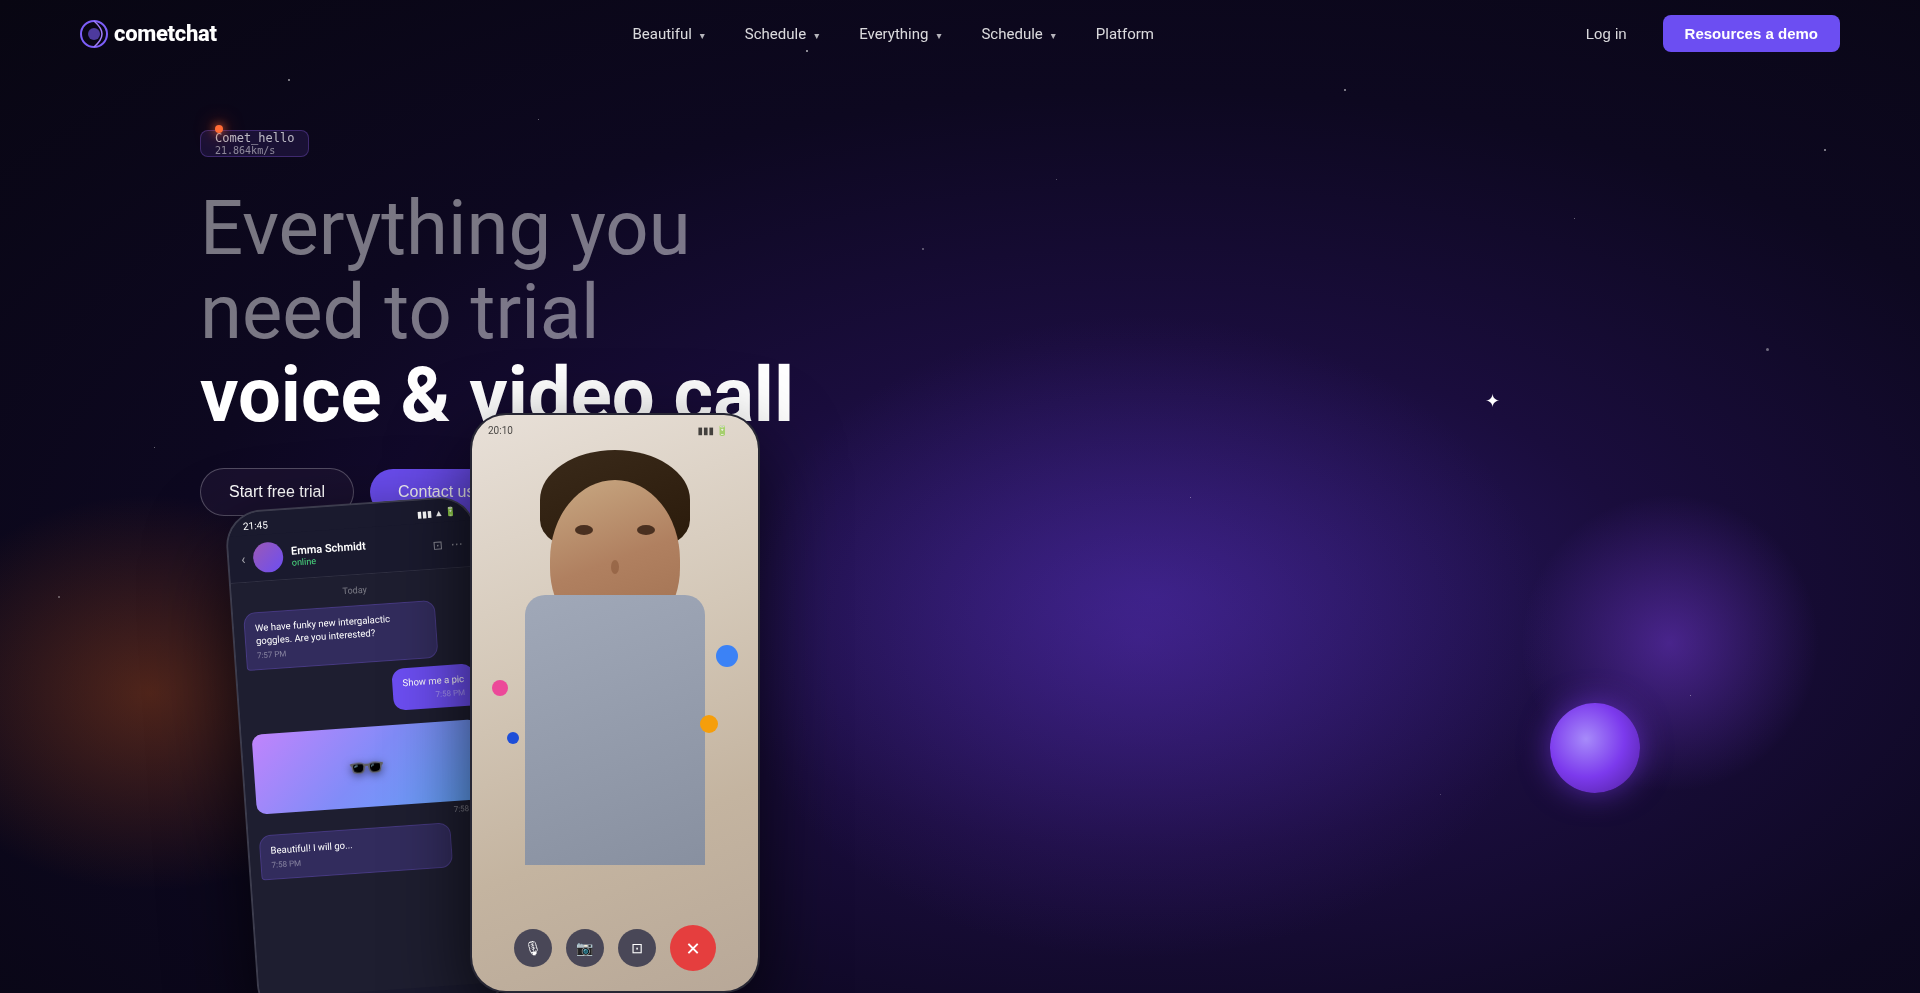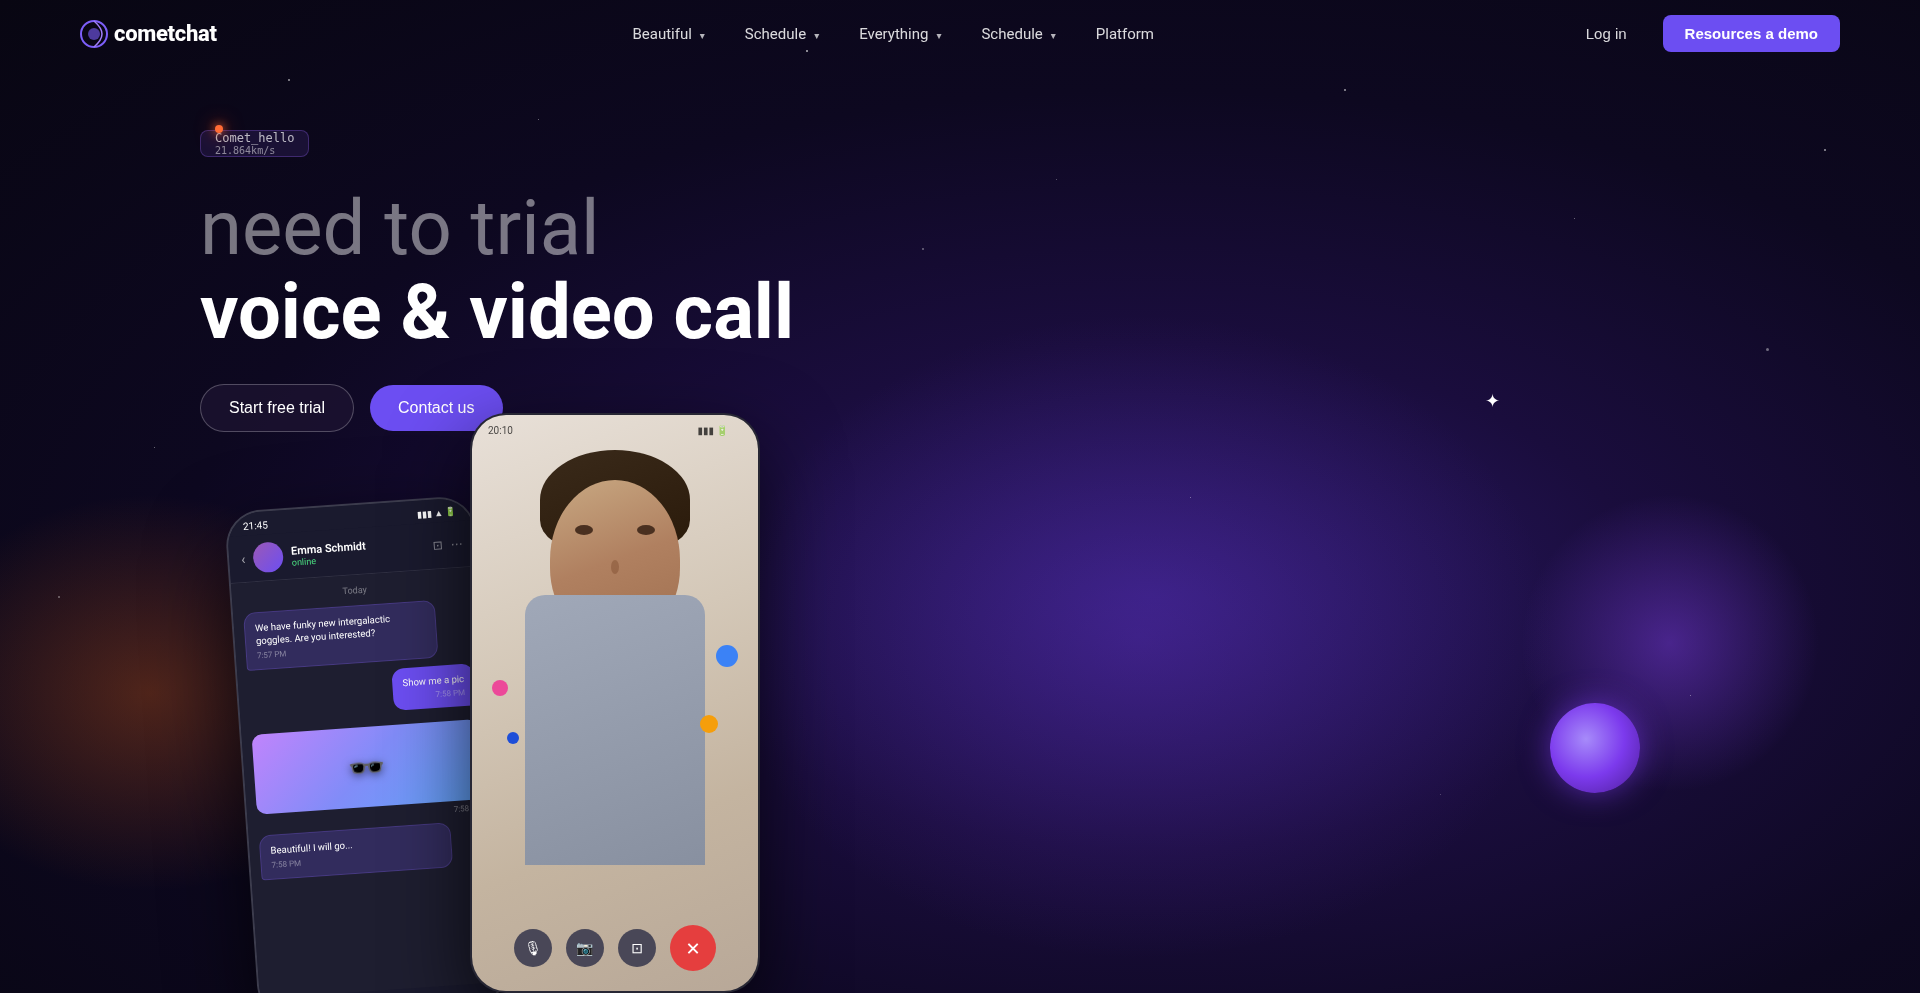--- a/index.html
+++ b/index.html
@@ -523,20 +523,21 @@
 
 <div class="hero">
   <div class="comet-badge">
     <div>
       <div>Comet_hello</div>
       <div style="color:rgba(255,255,255,0.5);font-size:10px;">21.864km/s</div>
     </div>
   </div>
 
   <h1 class="hero-title">
+    <div class="dim">Everything you</div>
     <div class="dim">need to trial</div>
     <div class="bright">voice &amp; video call</div>
   </h1>
 
   <div class="hero-buttons">
     <button class="btn-trial">Start free trial</button>
     <button class="btn-contact">Contact us</button>
   </div>
 </div>
 

